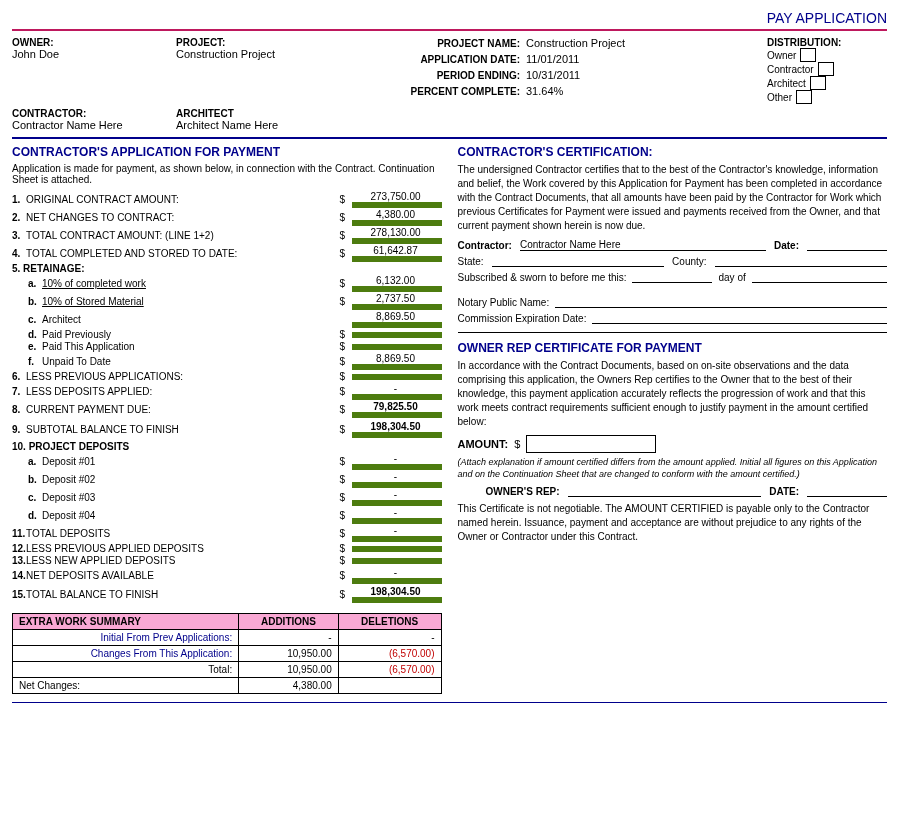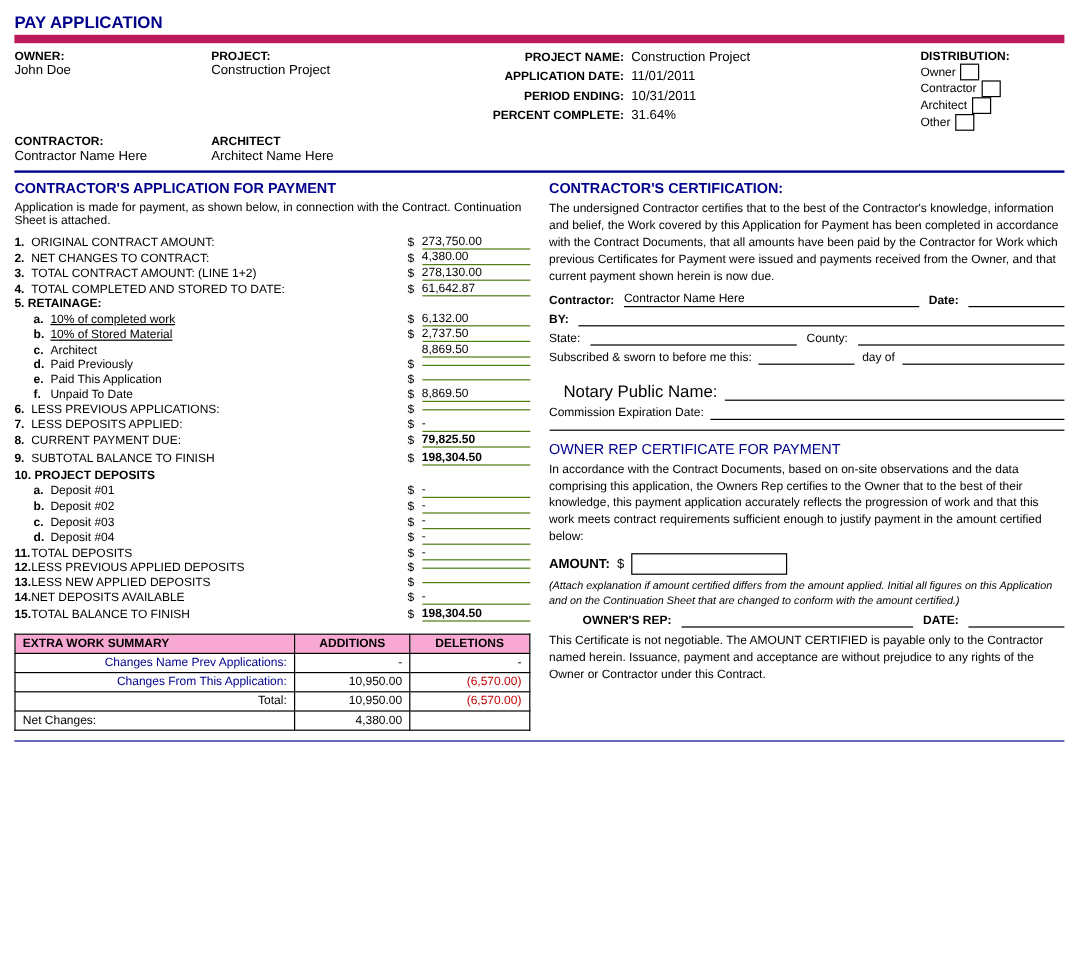--- a/index.html
+++ b/index.html
@@ -10,25 +10,26 @@
       color: #000;
       width: 899px;
       min-height: 816px;
     }
     .page {
       padding: 10px 12px;
       width: 899px;
     }
     .page-title {
       font-size: 14px;
-      font-weight: bold;
+      font-weight: normal;
       color: #00008B;
-      border-bottom: 7px solid #be185d;
+      border-bottom: 2px solid #be185d;
       padding-bottom: 3px;
       margin-bottom: 6px;
+      text-align: right;
     }
     .header-label {
       font-weight: bold;
       font-size: 10px;
       text-transform: uppercase;
     }
     .header-value {
       font-size: 11px;
     }
     .right-header-row {
@@ -95,39 +96,39 @@
       text-transform: uppercase;
     }
     .line-label-normal {
       font-size: 10px;
       flex: 1;
       text-transform: none;
     }
     .line-amt {
       font-size: 10px;
       flex: 0 0 90px;
-      text-align: left;
-      border-bottom: 1px solid #4d7c0f;
+      text-align: center;
+      border-bottom: 6px solid #4d7c0f;
       padding-right: 2px;
     }
     .line-dollar {
       font-size: 10px;
       flex: 0 0 12px;
     }
     .sub-item {
       padding-left: 16px;
     }
     .cert-text {
       font-size: 10px;
       line-height: 1.4;
       margin-bottom: 6px;
     }
     .owner-cert-title {
       font-size: 12px;
-      font-weight: normal;
+      font-weight: bold;
       color: #00008B;
       margin-top: 8px;
       margin-bottom: 4px;
     }
     .italic-note {
       font-style: italic;
       font-size: 9px;
       line-height: 1.3;
       margin-bottom: 6px;
     }
@@ -383,21 +384,21 @@
       <table class="extra-work-table" style="margin-top:10px; width:100%;">
         <thead>
           <tr>
             <th style="text-align:left; font-size:10px; font-weight:bold;">EXTRA WORK SUMMARY</th>
             <th>ADDITIONS</th>
             <th>DELETIONS</th>
           </tr>
         </thead>
         <tbody>
           <tr>
-            <td class="label-cell" style="color:#00008B; text-align:right;">Changes Name Prev Applications:</td>
+            <td class="label-cell" style="color:#00008B; text-align:right;">Initial From Prev Applications:</td>
             <td>-</td>
             <td>-</td>
           </tr>
           <tr>
             <td class="label-cell" style="color:#00008B; text-align:right;">Changes From This Application:</td>
             <td>10,950.00</td>
             <td style="color:#c00000;">(6,570.00)</td>
           </tr>
           <tr>
             <td class="label-cell" style="text-align:right;">Total:</td>
@@ -420,41 +421,37 @@
       <div class="section-title">CONTRACTOR'S CERTIFICATION:</div>
       <div class="cert-text">The undersigned Contractor certifies that to the best of the Contractor's knowledge, information and belief, the Work covered by this Application for Payment has been completed in accordance with the Contract Documents, that all amounts have been paid by the Contractor for Work which previous Certificates for Payment were issued and payments received from the Owner, and that current payment shown herein is now due.</div>
 
       <div style="display:flex; gap:8px; align-items:flex-end; margin-bottom:5px;">
         <span style="font-weight:bold; font-size:10px;">Contractor:</span>
         <span style="font-size:10px; border-bottom:1px solid #000; flex:1;">Contractor Name Here</span>
         <span style="font-weight:bold; font-size:10px;">Date:</span>
         <span style="font-size:10px; border-bottom:1px solid #000; flex:0 0 80px;"></span>
       </div>
 
-      <div style="display:flex; gap:8px; align-items:flex-end; margin-bottom:5px;">
-        <span style="font-weight:bold; font-size:10px;">BY:</span>
-        <span style="font-size:10px; border-bottom:1px solid #000; flex:1;"></span>
-      </div>
 
       <div style="display:flex; gap:8px; align-items:flex-end; margin-bottom:5px;">
         <span style="font-size:10px;">State:</span>
         <span style="font-size:10px; border-bottom:1px solid #000; flex:1;"></span>
         <span style="font-size:10px;">County:</span>
         <span style="font-size:10px; border-bottom:1px solid #000; flex:1;"></span>
       </div>
 
       <div style="display:flex; gap:6px; align-items:flex-end; margin-bottom:14px;">
         <span style="font-size:10px; white-space:nowrap;">Subscribed &amp; sworn to before me this:</span>
         <span style="font-size:10px; border-bottom:1px solid #000; flex:0 0 80px;"></span>
         <span style="font-size:10px;">day of</span>
         <span style="font-size:10px; border-bottom:1px solid #000; flex:1;"></span>
       </div>
 
       <div style="display:flex; gap:6px; align-items:flex-end; margin-bottom:5px;">
-        <span style="font-size:14px;margin-left:12px;">Notary Public Name:</span>
+        <span style="font-size:10px;">Notary Public Name:</span>
         <span style="font-size:10px; border-bottom:1px solid #000; flex:1;"></span>
       </div>
 
       <div style="display:flex; gap:6px; align-items:flex-end; margin-bottom:8px;">
         <span style="font-size:10px;">Commission Expiration Date:</span>
         <span style="font-size:10px; border-bottom:1px solid #000; flex:1;"></span>
       </div>
 
       <hr style="border: none; border-top: 1px solid #000; margin-bottom: 6px;">
 

